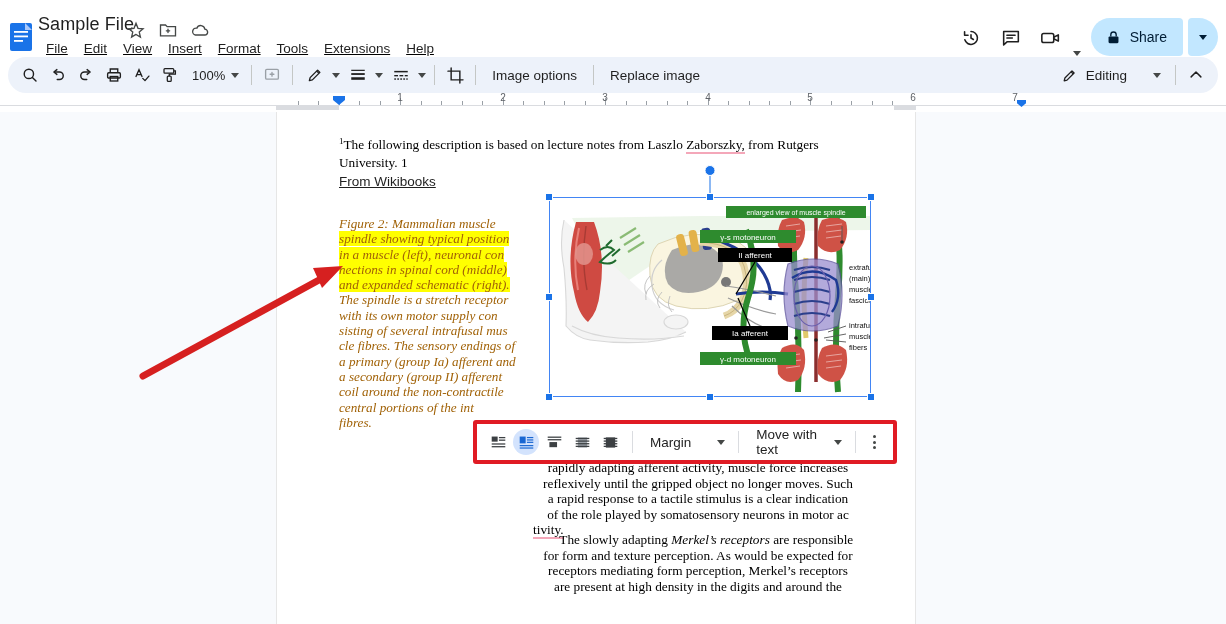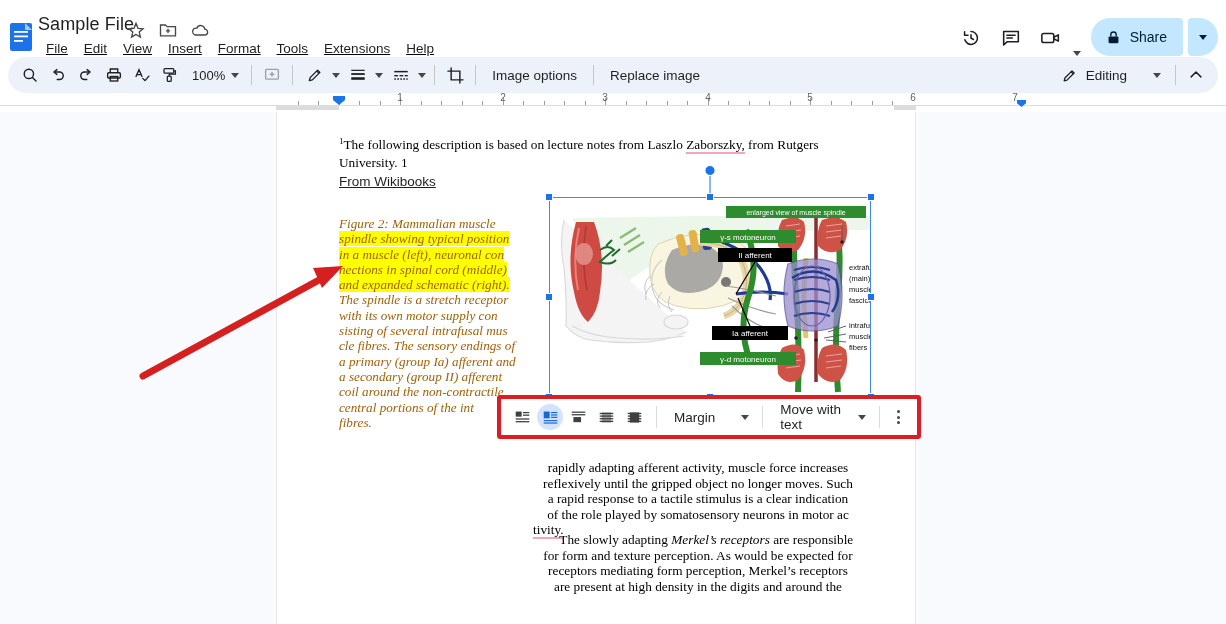--- a/index.html
+++ b/index.html
@@ -89,22 +89,22 @@
   
   .img-frame { position: absolute; left: 272px; top: 85px; width: 322px; height: 200px; }
   .sel-box { position: absolute; left: 0; top: 0; width: 100%; height: 100%; border: 1px solid #4285f4; }
   .handle { position: absolute; width: 8px; height: 8px; background: #1a73e8; border: 1px solid #fff; }
   .rot-stem { position: absolute; left: 50%; top: -24px; width: 1px; height: 24px; background: #1a73e8; transform: translateX(-50%); }
   .rot-knob { position: absolute; left: 50%; top: -32px; width: 11px; height: 11px; border-radius: 50%; background: #1a73e8; border: 1px solid #fff; transform: translateX(-50%); }
   .spindle-svg { position: absolute; left: 1px; top: 1px; width: 320px; height: 198px; background: #fff; }
 
   
   .img-toolbar-hl {
-    position: absolute; left: 473px; top: 395px; width: 424px; height: 44px;
-    border: 4px solid #e01b24; border-radius: 3px; background: #fff; margin-left: 24px;
+    position: absolute; left: 473px; top: 420px; width: 424px; height: 44px;
+    border: 4px solid #e01b24; border-radius: 3px; background: #fff;
   }
   .img-toolbar {
     position: absolute; left: 0; top: 0; right: 0; bottom: 0;
     background: #fff; display: flex; align-items: center; padding: 0 8px; gap: 2px;
   }
   .wrap-ic { width: 26px; height: 26px; border-radius: 50%; display: flex; align-items: center; justify-content: center; cursor: pointer; flex: none; }
   .wrap-ic.sel { background: #d3e3fd; }
   .it-sep { width: 1px; height: 22px; background: #dadce0; margin: 0 7px; flex: none; }
   .it-drop { display: flex; align-items: center; cursor: pointer; height: 28px; border-radius: 4px; padding: 0 4px 0 8px; }
   .it-drop span { font-size: 13.5px; color: #1f1f1f; }

